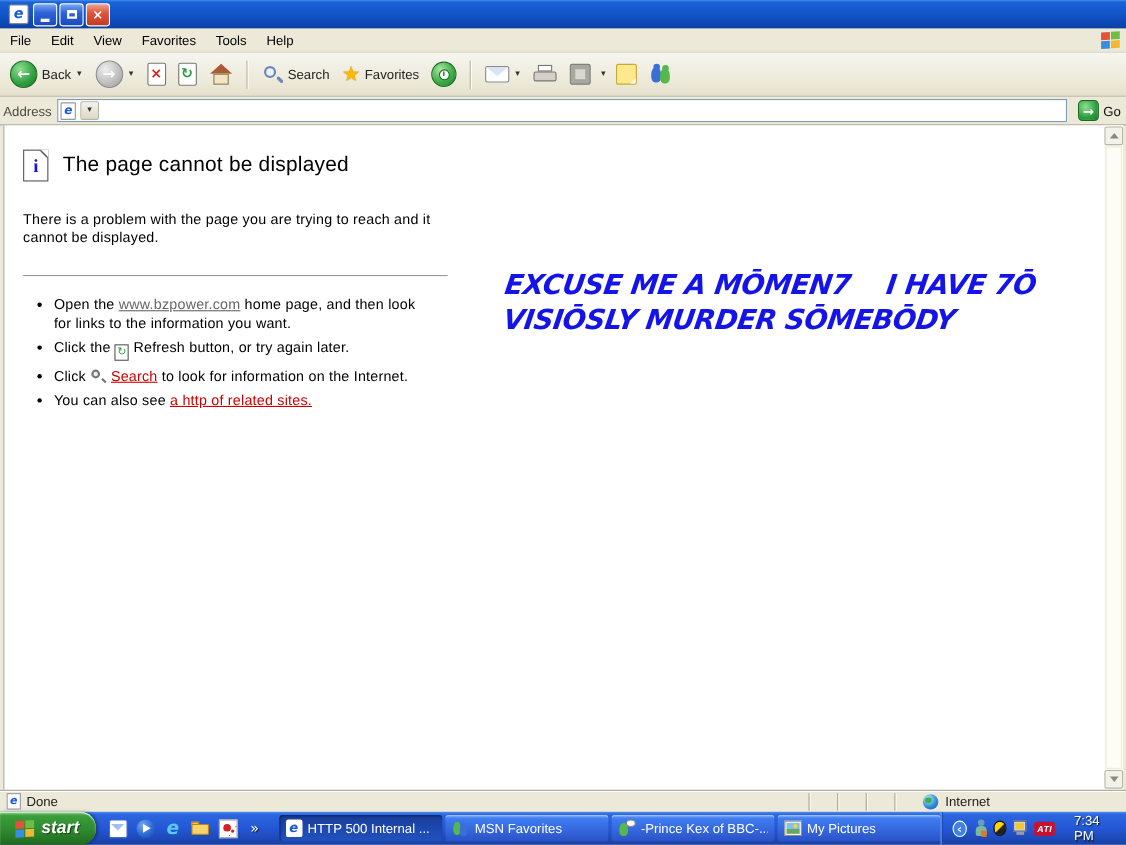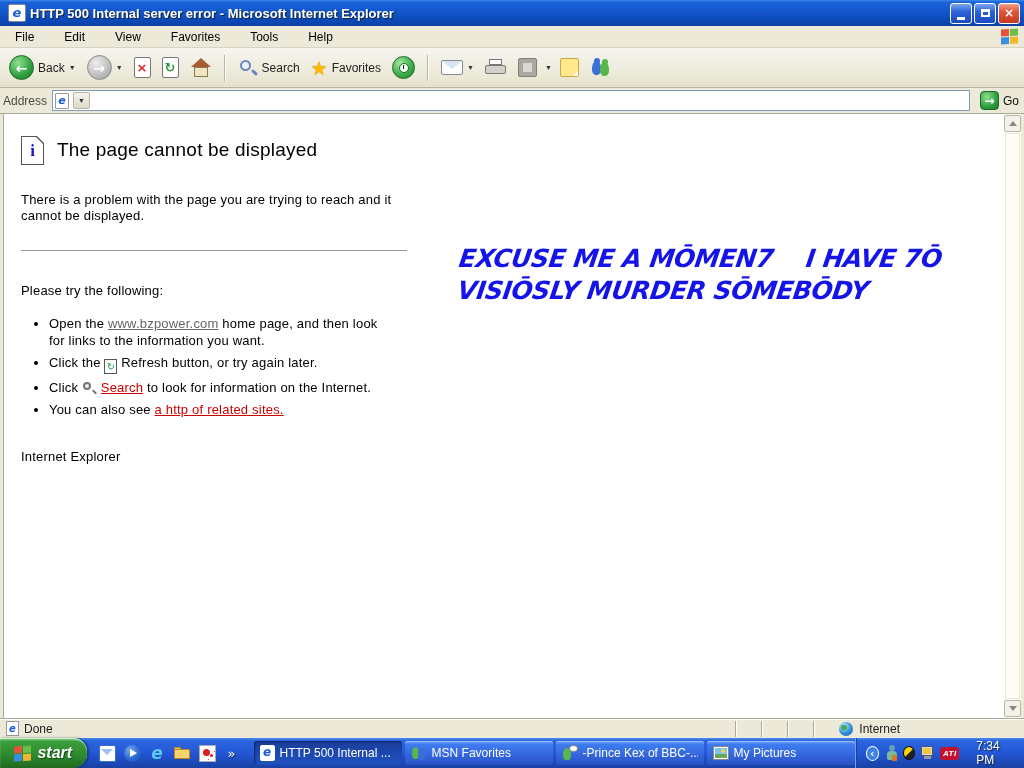--- a/index.html
+++ b/index.html
@@ -19,21 +19,21 @@
   .wc { width:22px; height:21px; border:1px solid #fff; border-radius:3px; display:flex;
     align-items:center; justify-content:center; color:#fff; font-size:12px; }
   .wc.blue { background:linear-gradient(180deg,#7AA6F0 0%,#2E63D8 40%,#1B4BBE 100%); }
   .wc.red  { background:linear-gradient(180deg,#F2A08C 0%,#E0563A 40%,#C43A20 100%); font-weight:bold; }
   .wc-min-glyph { width:8px; height:3px; background:#fff; margin-top:10px; }
   .wc-restore-glyph { width:9px; height:8px; border:2px solid #fff; border-top-width:3px; background:transparent; }
 
   
   .menubar { position:absolute; left:0; top:26px; width:1024px; height:22px; background:#ECE9D8;
     border-bottom:1px solid #D8D4C4; display:flex; align-items:center; font-size:12px; color:#000; }
-  .menu-item { padding:3px 15px; cursor:default; }
+  .menu-item { padding:3px 9px; cursor:default; }
   .menubar-flag { margin-left:auto; margin-right:6px; }
   .winflag { display:grid; grid-template-columns:8px 8px; grid-template-rows:7px 7px; gap:1px; transform:skewY(-4deg); }
   .winflag i { display:block; }
   .wf-r{background:#E3533C;} .wf-g{background:#6CBE45;} .wf-b{background:#3B8DE0;} .wf-y{background:#F2B72E;}
 
   
   .toolbar { position:absolute; left:0; top:48px; width:1024px; height:40px;
     background:linear-gradient(180deg,#F6F5F0 0%,#ECE9D8 70%,#E4E0CC 100%);
     border-bottom:1px solid #B9B5A2; display:flex; align-items:center; padding:0 6px; gap:5px; }
   .tb-btn { display:flex; align-items:center; gap:4px; padding:2px 3px; border-radius:3px; font-size:12px; color:#222; }
@@ -215,21 +215,20 @@
     font-style:italic; font-size:8px; line-height:13px; text-align:center; letter-spacing:.5px; }
   .tray-clock { color:#fff; font-size:12px; margin-left:11px; text-shadow:1px 1px 1px #123; }
 </style>
 </head>
 <body>
 
 <div class="screen">
 
   <div class="titlebar">
     <span class="title-ie-icon icon-glyph">e</span>
-    <span class="title-text">HTTP 500 Internal server error - Microsoft Internet Explorer</span>
     <div class="win-controls">
       <div class="wc blue">
           <span class="wc-min-glyph"></span>
         </div>
       <div class="wc blue">
           <span class="wc-restore-glyph"></span>
         </div>
       <div class="wc red icon-glyph">×</div>
     </div>
   </div>
@@ -343,37 +342,35 @@
 
     <div class="err-wrap">
       <div class="err-head-row">
         <span class="info-page">
             <span class="info-i">i</span>
           </span>
         <div class="err-heading">The page cannot be displayed</div>
       </div>
       <div class="err-intro">There is a problem with the page you are trying to reach and it cannot be displayed.</div>
       <hr class="err-hr">
-      <div class="err-try">Please try the following:</div>
       <ul class="err-list">
         <li>
           <span>Open the </span><a class="glink" href="#">www.bzpower.com</a><span> home page, and then look for links to the information you want.</span>
         </li>
         <li>
           <span>Click the </span><span class="mini-refresh icon-glyph">↻</span><span> Refresh button, or try again later.</span>
         </li>
         <li>
           <span>Click </span><span class="mini-search"><i></i><b></b></span> <a class="rlink" href="#">Search</a><span> to look for information on the Internet.</span>
         </li>
         <li>
           <span>You can also see </span><a class="rlink" href="#">a http of related sites.</a>
         </li>
       </ul>
       <div class="err-footer">
-        <div>Internet Explorer</div>
       </div>
     </div>
 
     <div class="overlay">
       <div class="l1">EXCUSE ME A MŌMEN7    I HAVE 7Ō</div>
       <div class="l2">VISIŌSLY MURDER SŌMEBŌDY</div>
     </div>
 
     <div class="scrollbar">
       <div class="sb-btn up">

